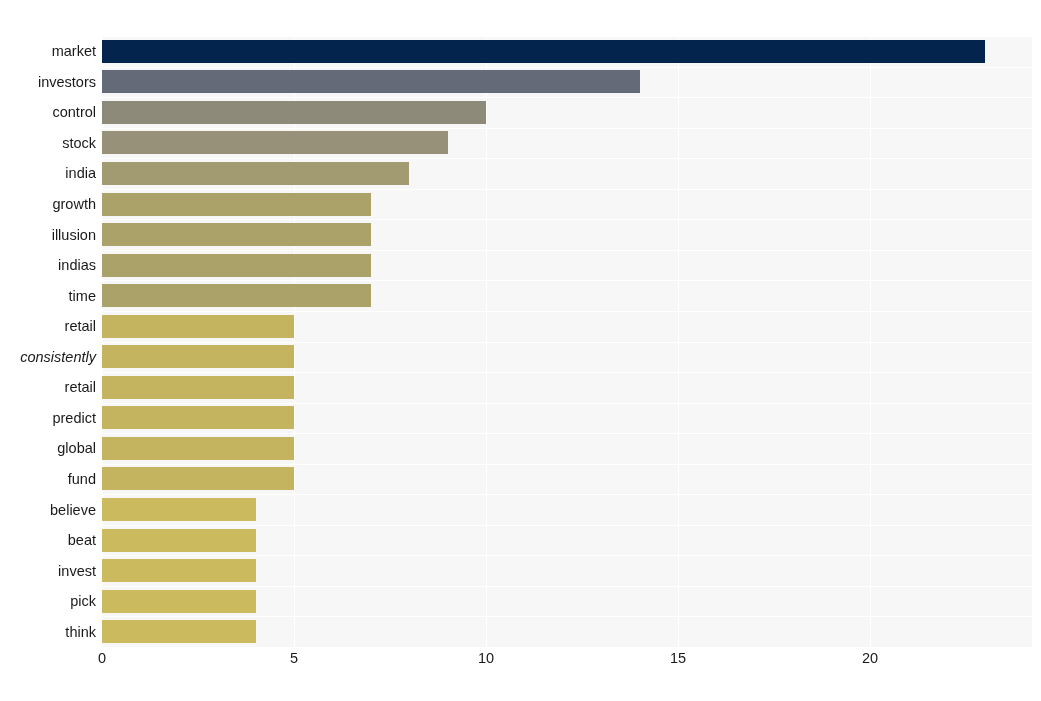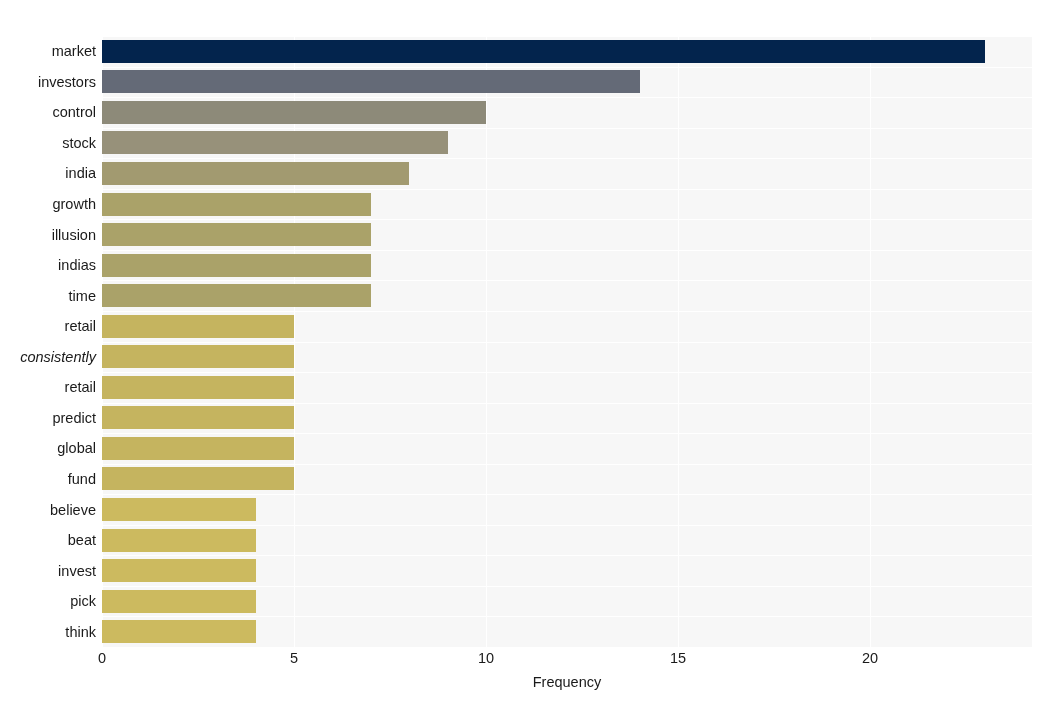--- a/index.html
+++ b/index.html
@@ -177,15 +177,14 @@
     </div>
 
   <div id="x-ticks">
       <div class="xtick" style="left: 0px;">0</div>
       <div class="xtick" style="left: 191.99px;">5</div>
       <div class="xtick" style="left: 383.98px;">10</div>
       <div class="xtick" style="left: 575.97px;">15</div>
       <div class="xtick" style="left: 767.96px;">20</div>
     </div>
 
-  <div id="x-axis-title">Frequency</div>
 
 </div>
 
 </body></html>

